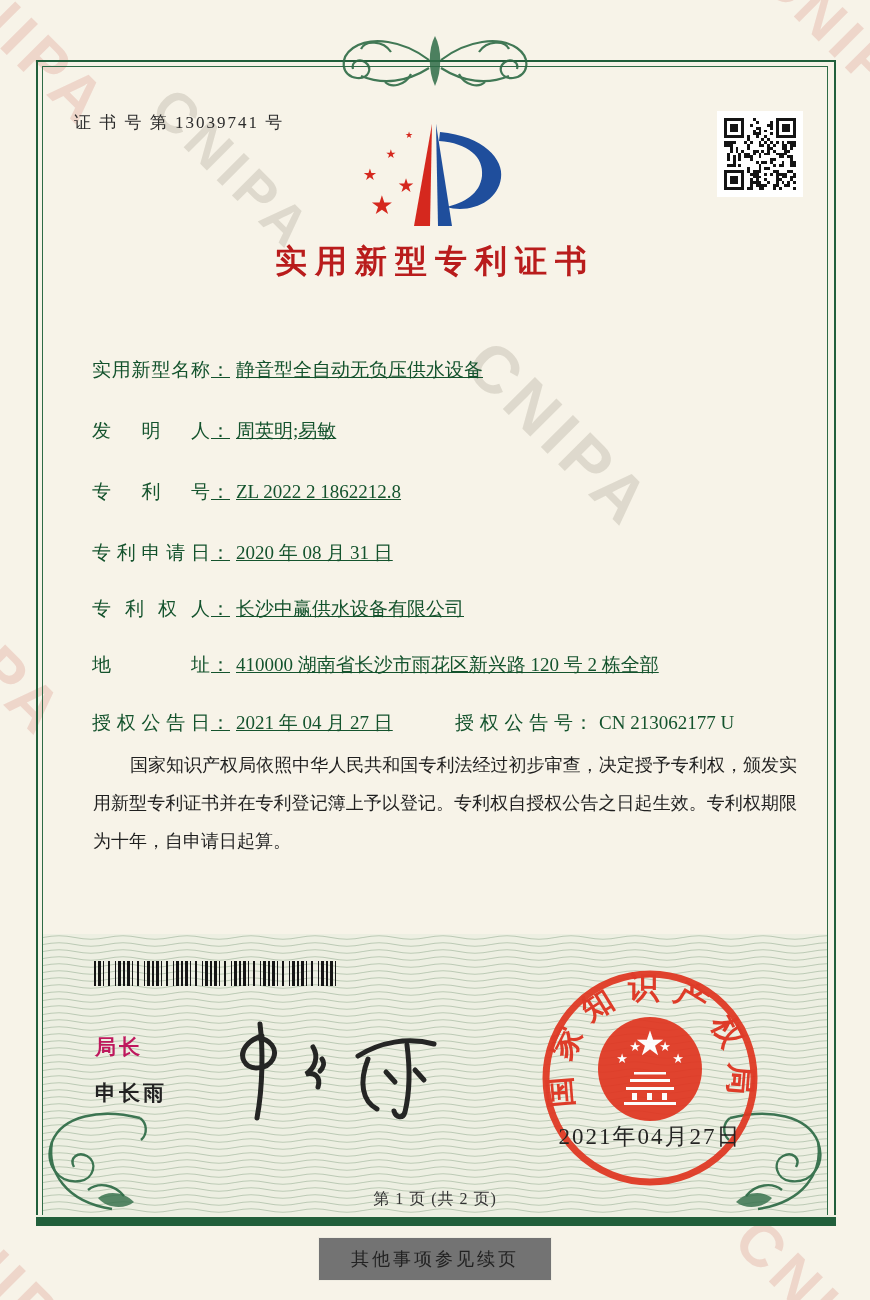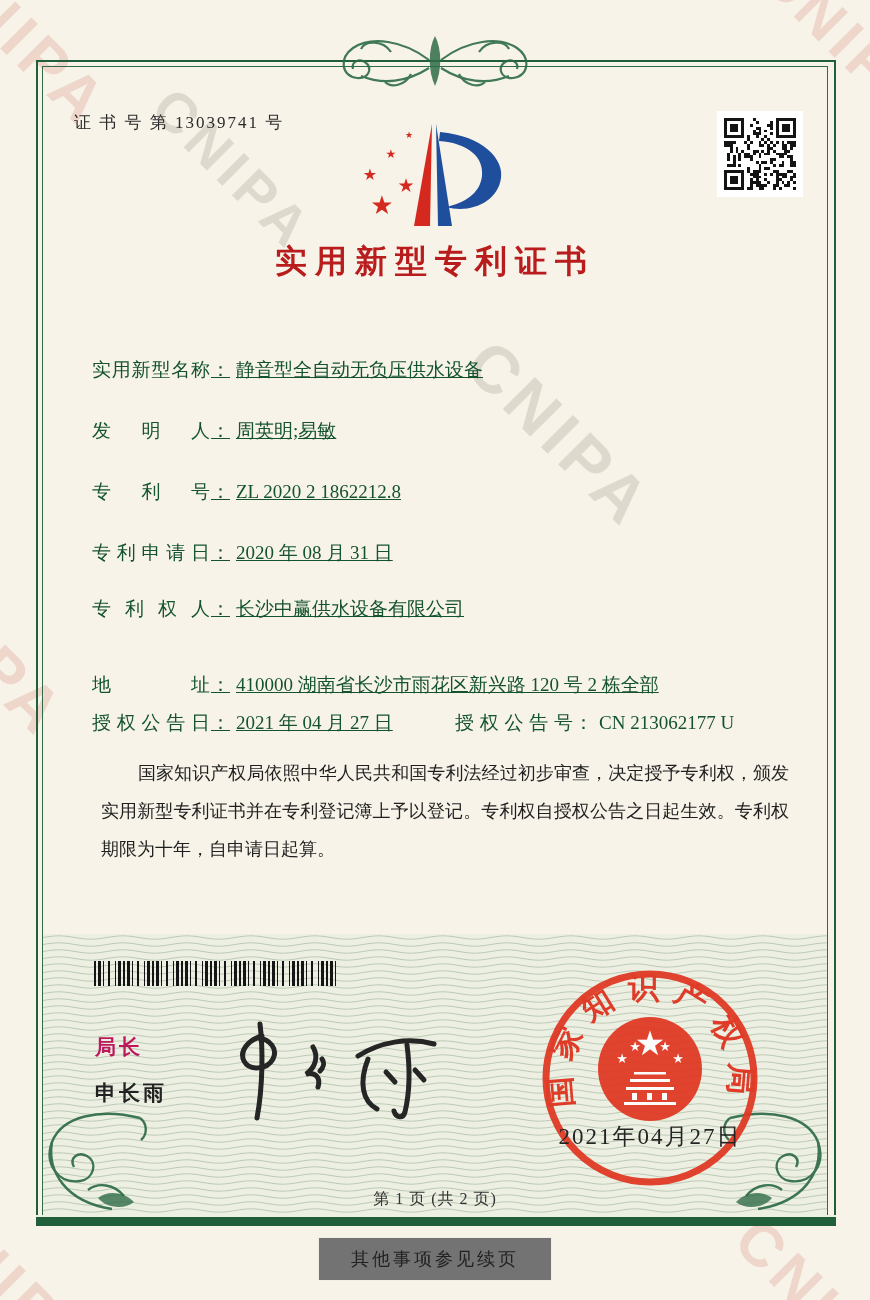--- a/index.html
+++ b/index.html
@@ -30,21 +30,21 @@
   .logo{left:352px;top:110px;z-index:4;}
   .qr{left:717px;top:111px;width:86px;height:86px;background:#ffffff;padding:7px;box-sizing:border-box;z-index:4;}
   .title{left:0;right:0;top:240px;text-align:center;font-size:32px;font-weight:bold;letter-spacing:8px;color:#b91c1c;z-index:4;}
   
   .frow{left:92px;width:700px;font-size:19px;color:#14532d;z-index:4;white-space:nowrap;text-decoration:underline;}
   .flabel{display:inline-block;width:118px;text-align:justify;text-align-last:justify;vertical-align:top;}
   .colon{margin:0 6px 0 1px;}
   .grant-right{position:absolute;left:363px;top:0;white-space:nowrap;}
   
   .body-text{left:89px;top:742px;width:712px;font-size:18px;line-height:38px;text-align:justify;color:#1f1f1f;z-index:4;}
-  .body-text p{margin:12px;text-indent:2.05em;}
+  .body-text p{margin:4px;text-indent:2.05em;}
   
   .barcode{
     left:94px;top:961px;width:246px;height:25px;z-index:4;
     background-image:repeating-linear-gradient(90deg,
       #151515 0 2px,transparent 2px 4px,
       #151515 4px 7px,transparent 7px 9px,
       #151515 9px 10px,transparent 10px 14px,
       #151515 14px 16px,transparent 16px 21px,
       #151515 21px 22px,transparent 22px 24px,
       #151515 24px 27px,transparent 27px 29px);
@@ -323,29 +323,29 @@
 
 <div class="abs title">实用新型专利证书</div>
 
 <div class="abs frow" style="top:357px;">
   <span class="flabel">实用新型名称</span><span class="colon">：</span><span>静音型全自动无负压供水设备</span>
 </div>
 <div class="abs frow" style="top:418px;">
   <span class="flabel">发明人</span><span class="colon">：</span><span>周英明;易敏</span>
 </div>
 <div class="abs frow" style="top:479px;">
-  <span class="flabel">专利号</span><span class="colon">：</span><span>ZL 2020 2 1862212.8</span>
+  <span class="flabel">专利号</span><span class="colon">：</span><span>ZL 2022 2 1862212.8</span>
 </div>
 <div class="abs frow" style="top:540px;">
   <span class="flabel">专利申请日</span><span class="colon">：</span><span>2020 年 08 月 31 日</span>
 </div>
 <div class="abs frow" style="top:596px;">
   <span class="flabel">专利权人</span><span class="colon">：</span><span>长沙中赢供水设备有限公司</span>
 </div>
-<div class="abs frow" style="top:672px;">
+<div class="abs frow" style="top:652px;">
   <span class="flabel">地址</span><span class="colon">：</span><span>410000 湖南省长沙市雨花区新兴路 120 号 2 栋全部</span>
 </div>
 <div class="abs frow" style="top:703px;margin-top:7px;">
   <span class="flabel">授权公告日</span><span class="colon">：</span><span>2021 年 04 月 27 日</span>
   <span class="grant-right">
     <span class="flabel">授权公告号</span><span class="colon">：</span><span>CN 213062177 U</span>
   </span>
 </div>
 
 <div class="abs body-text">

